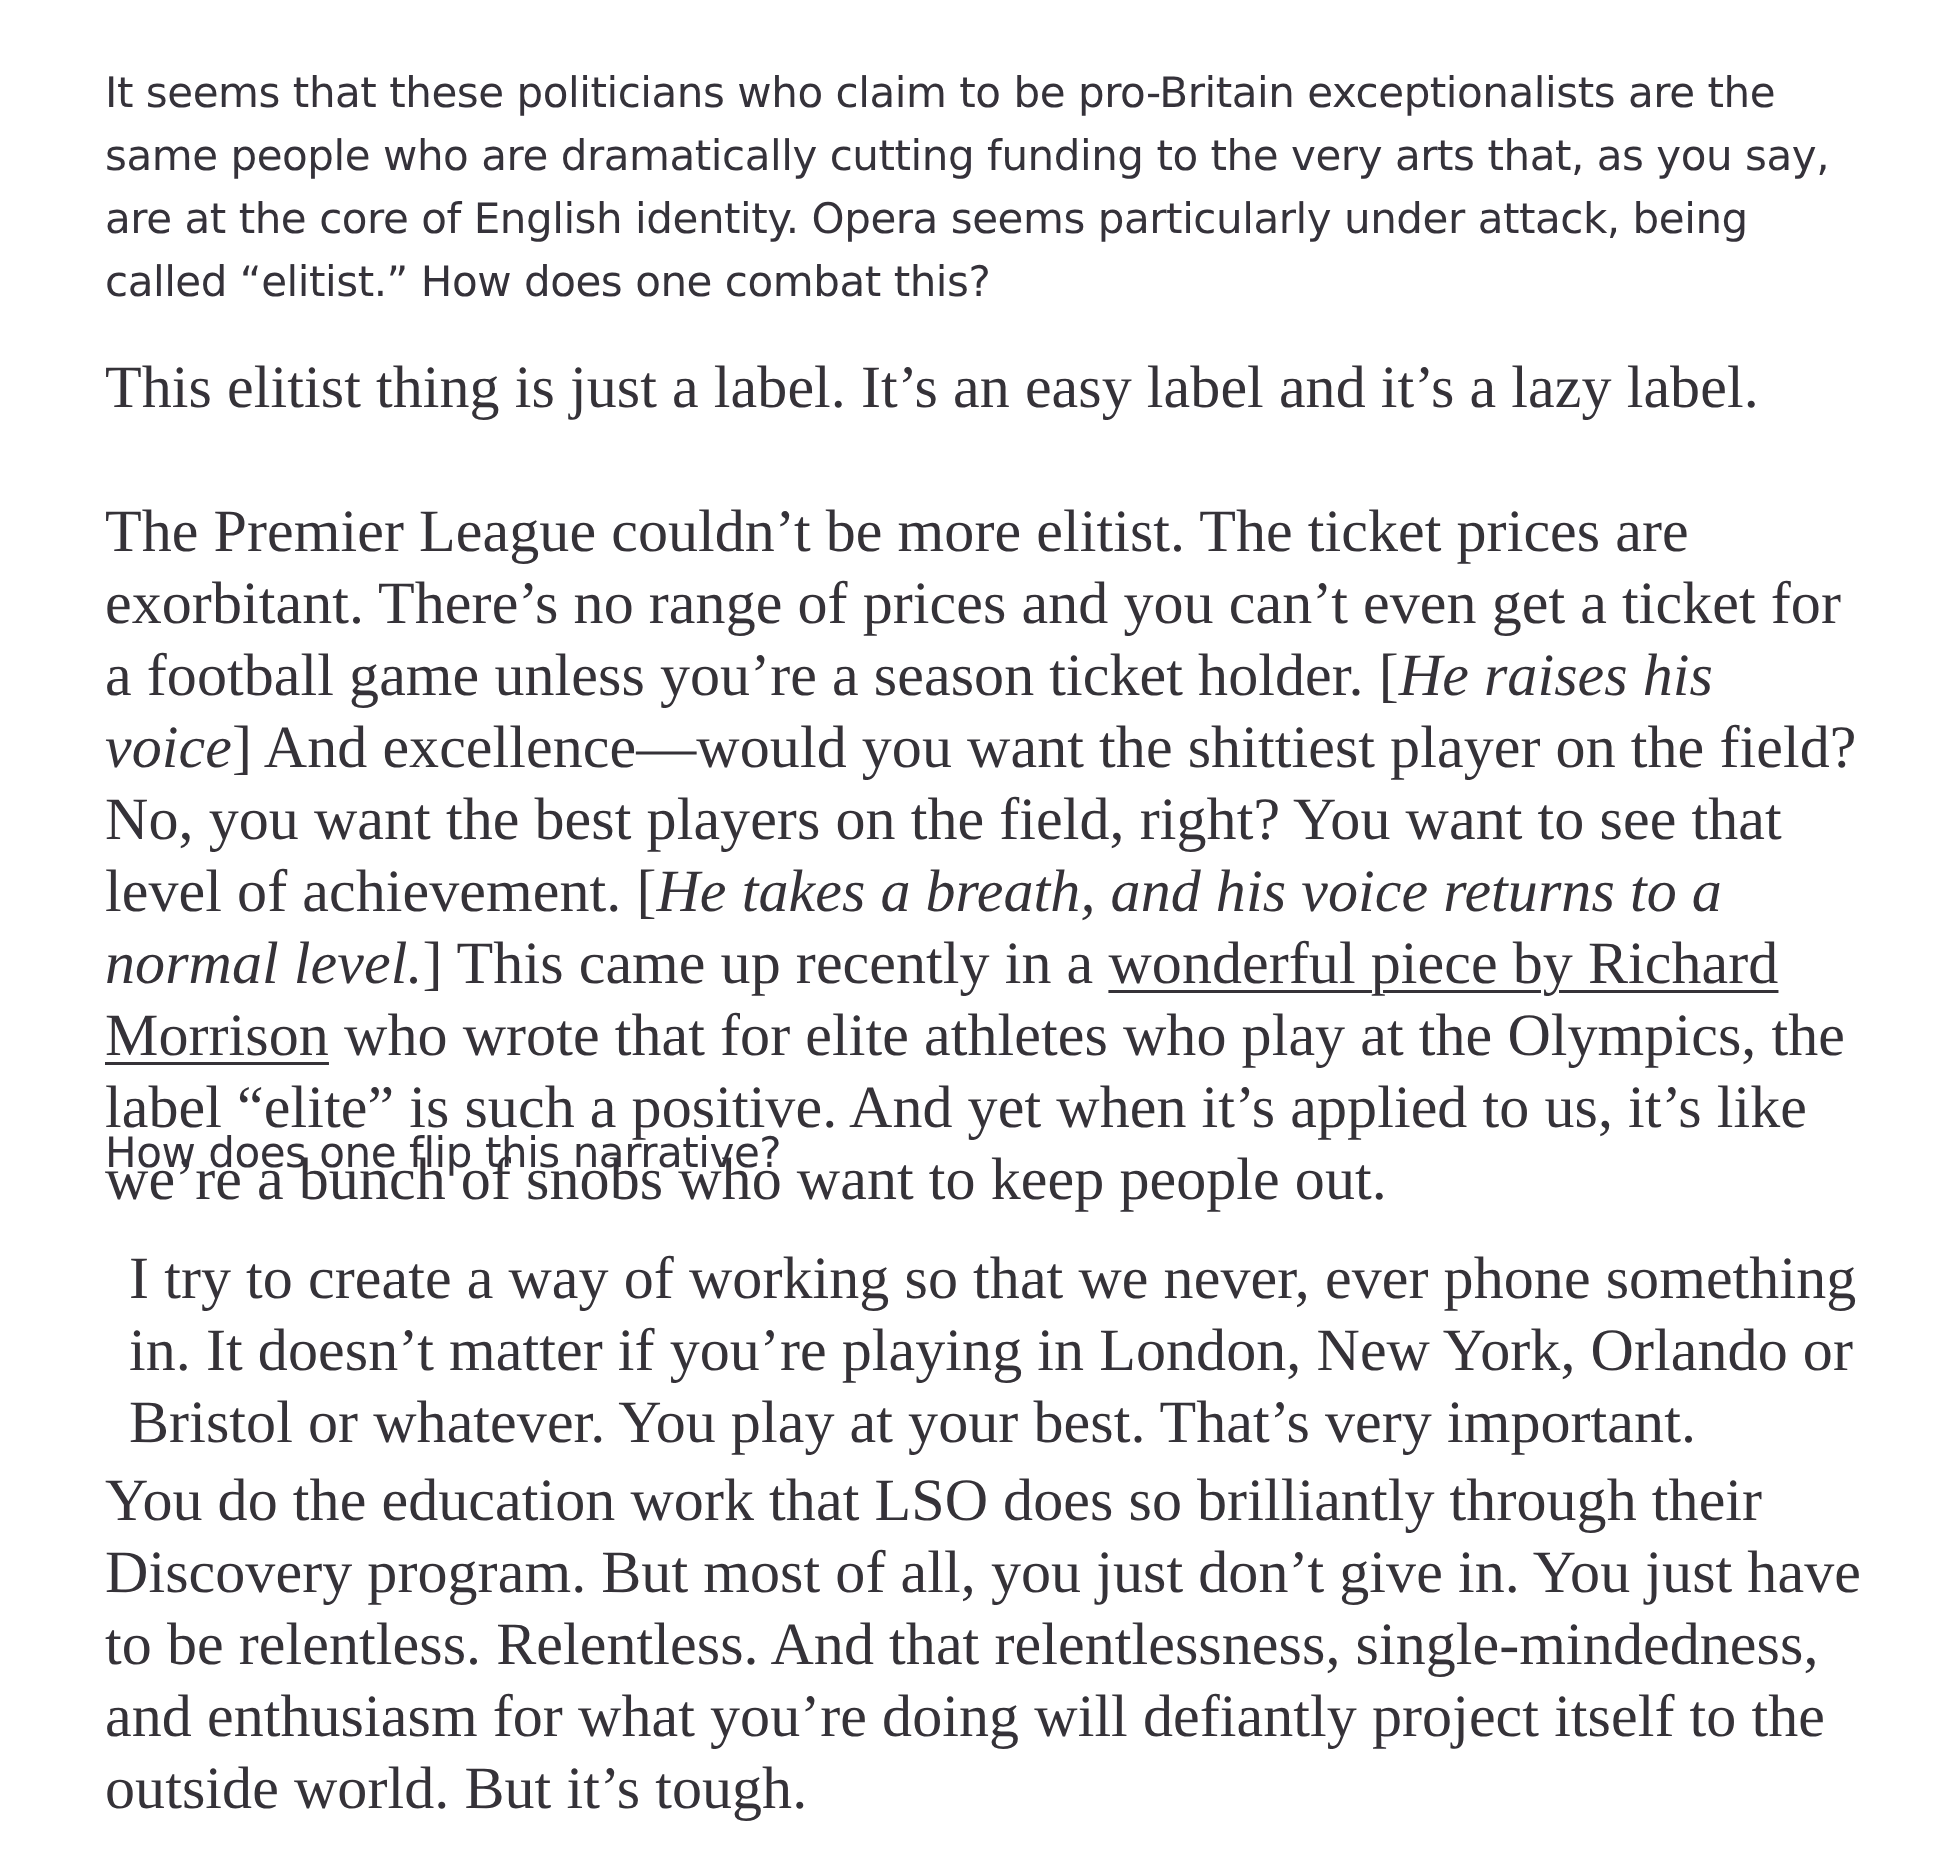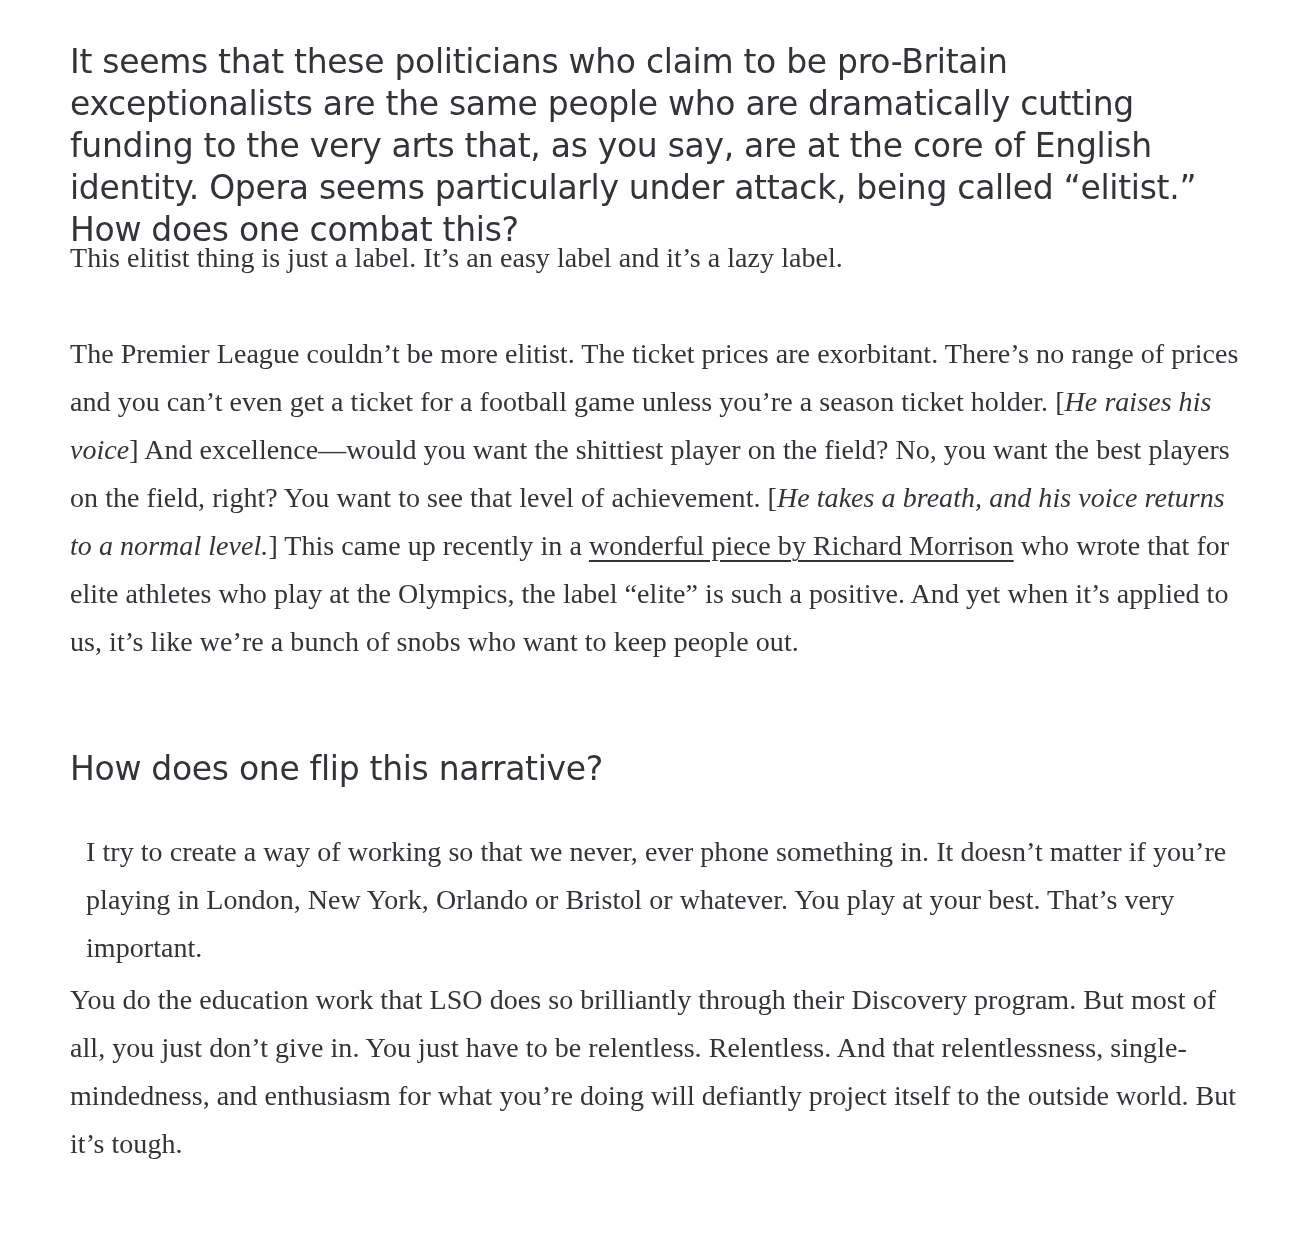--- a/index.html
+++ b/index.html
@@ -1,31 +1,31 @@
 <!DOCTYPE html>
 <html><head>
 <meta charset="utf-8">
 <style>
   html, body { margin: 0; padding: 0; background: #ffffff; }
   body { width: 1294px; height: 1246px; overflow: hidden; }
   .article { position: absolute; left: 70px; top: 0; width: 1170px; color: #333038; }
   .q {
     font-family: "DejaVu Sans", sans-serif;
     font-weight: 500;
-    font-size: 33px;
+    font-size: 28px;
     line-height: 42px;
     letter-spacing: -0.3px;
     color: #35323a;
     margin: 0;
   }
   .q1 { position: absolute; top: 41px; left: 0; width: 1180px; }
   .q2 { position: absolute; top: 732px; left: 0; margin-top: 16px; }
   .p {
     font-family: "Liberation Serif", serif;
-    font-size: 28px;
+    font-size: 40px;
     line-height: 48px;
     color: #353238;
     margin: 0;
     letter-spacing: 0.05px;
   }
   .p i { font-style: italic; }
   .p a { color: #353238; text-decoration: underline; text-underline-offset: 5px; text-decoration-thickness: 2px; }
   .p1 { position: absolute; top: 234px; left: 0; }
   .p2 { position: absolute; top: 330px; left: 0; width: 1175px; }
   .p3 { position: absolute; top: 828px; left: 16px; width: 1175px; }

